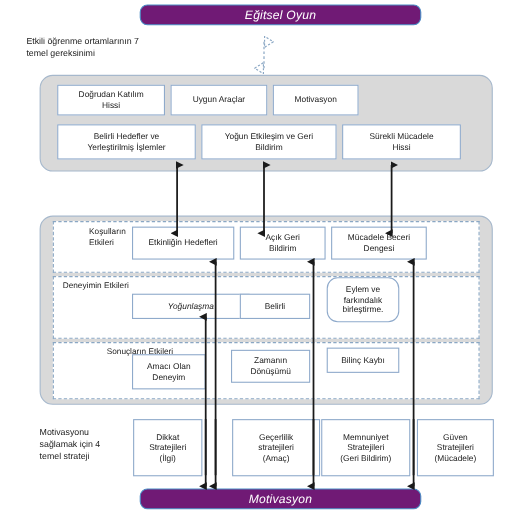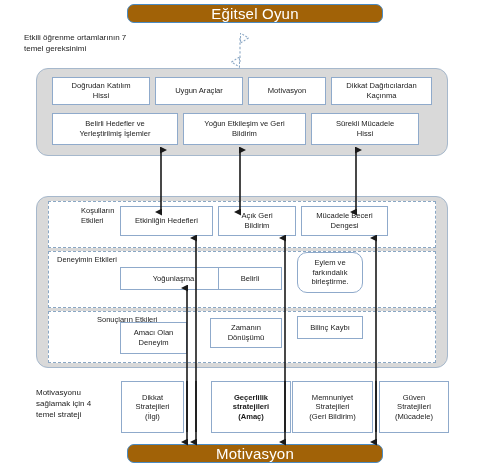--- a/index.html
+++ b/index.html
@@ -9,28 +9,29 @@
     font-family:"Liberation Sans","DejaVu Sans",sans-serif;
     color:#1a1a1a;
     position:relative;
     overflow:hidden;
   }
   #stage{position:absolute;left:0;top:0;width:479px;height:474px;}
 
   
   .bluebar{
     position:absolute;
-    background:#a16207;
+    background:#701a75;
     border:1px solid #4a8bc4;
     border-radius:7px;
     color:#ffffff;
-    font-size:15px;
+    font-size:11px;
     display:flex;align-items:center;justify-content:center;
     letter-spacing:.2px;
     box-sizing:border-box;
+    font-style:italic;
   }
   #title-bar{left:127px;top:4px;width:256px;height:19px;}
   #footer-bar{left:127px;top:444px;width:256px;height:19px;}
 
   
   .caption{
     position:absolute;
     font-size:8px;
     line-height:10.5px;
     color:#222;
@@ -105,24 +106,20 @@
   <div class="wbox" style="left:52px;top:77px;width:98px;height:28px;">
     <span>Doğrudan Katılım
 Hissi</span>
   </div>
   <div class="wbox" style="left:155px;top:77px;width:88px;height:28px;">
     <span>Uygun Araçlar</span>
   </div>
   <div class="wbox" style="left:248px;top:77px;width:78px;height:28px;">
     <span>Motivasyon</span>
   </div>
-  <div class="wbox" style="left:331px;top:77px;width:101px;height:28px;">
-    <span>Dikkat Dağıtıcılardan
-Kaçınma</span>
-  </div>
 
   <div class="wbox" style="left:52px;top:113px;width:126px;height:32px;">
     <span>Belirli Hedefler ve
 Yerleştirilmiş İşlemler</span>
   </div>
   <div class="wbox" style="left:183px;top:113px;width:123px;height:32px;">
     <span>Yoğun Etkileşim ve Geri
 Bildirim</span>
   </div>
   <div class="wbox" style="left:311px;top:113px;width:108px;height:32px;">
@@ -143,21 +140,21 @@
     <span>Açık Geri
 Bildirim</span>
   </div>
   <div class="wbox" style="left:301px;top:206px;width:87px;height:30px;">
     <span>Mücadele Beceri
 Dengesi</span>
   </div>
 
   <div class="dashed-section" id="sec-experience"></div>
   <div class="section-label" style="left:57px;top:255px;width:110px;">Deneyimin Etkileri</div>
-  <div class="wbox" style="left:120px;top:267px;width:107px;height:23px;">
+  <div class="wbox" style="left:120px;top:267px;width:107px;height:23px;font-style:italic;">
     <span>Yoğunlaşma</span>
   </div>
   <div class="wbox" style="left:218px;top:267px;width:64px;height:23px;">
     <span>Belirli</span>
   </div>
   <div class="wbox" style="left:297px;top:252px;width:66px;height:41px;border-radius:10px;">
     <span>Eylem ve
 farkındalık
 birleştirme.</span>
   </div>
@@ -178,21 +175,21 @@
 
   <div class="caption" id="cap-strategy">Motivasyonu
 sağlamak için 4
 temel strateji</div>
 
   <div class="wbox" style="left:121px;top:381px;width:63px;height:52px;">
     <span>Dikkat
 Stratejileri
 (İlgi)</span>
   </div>
-  <div class="wbox" style="left:211px;top:381px;width:80px;height:52px;font-weight:bold;">
+  <div class="wbox" style="left:211px;top:381px;width:80px;height:52px;">
     <span>Geçerlilik
 stratejileri
 (Amaç)</span>
   </div>
   <div class="wbox" style="left:292px;top:381px;width:81px;height:52px;">
     <span>Memnuniyet
 Stratejileri
 (Geri Bildirim)</span>
   </div>
   <div class="wbox" style="left:379px;top:381px;width:70px;height:52px;">

